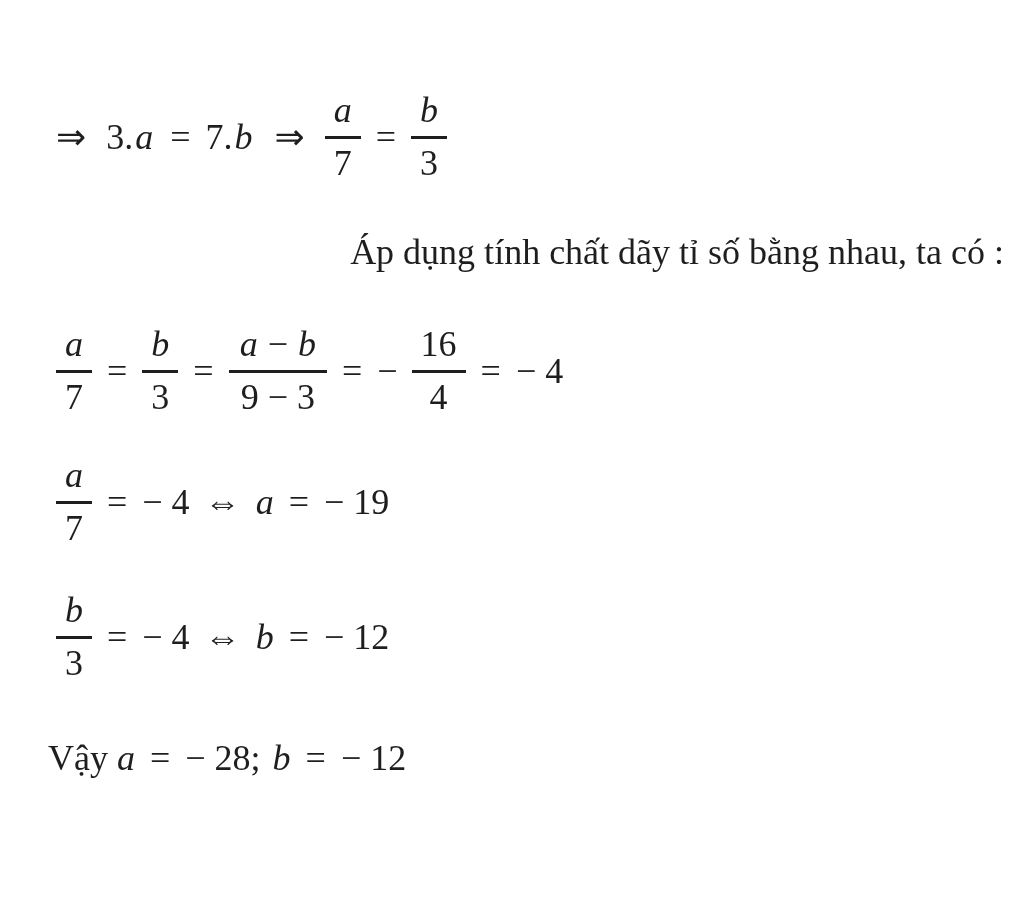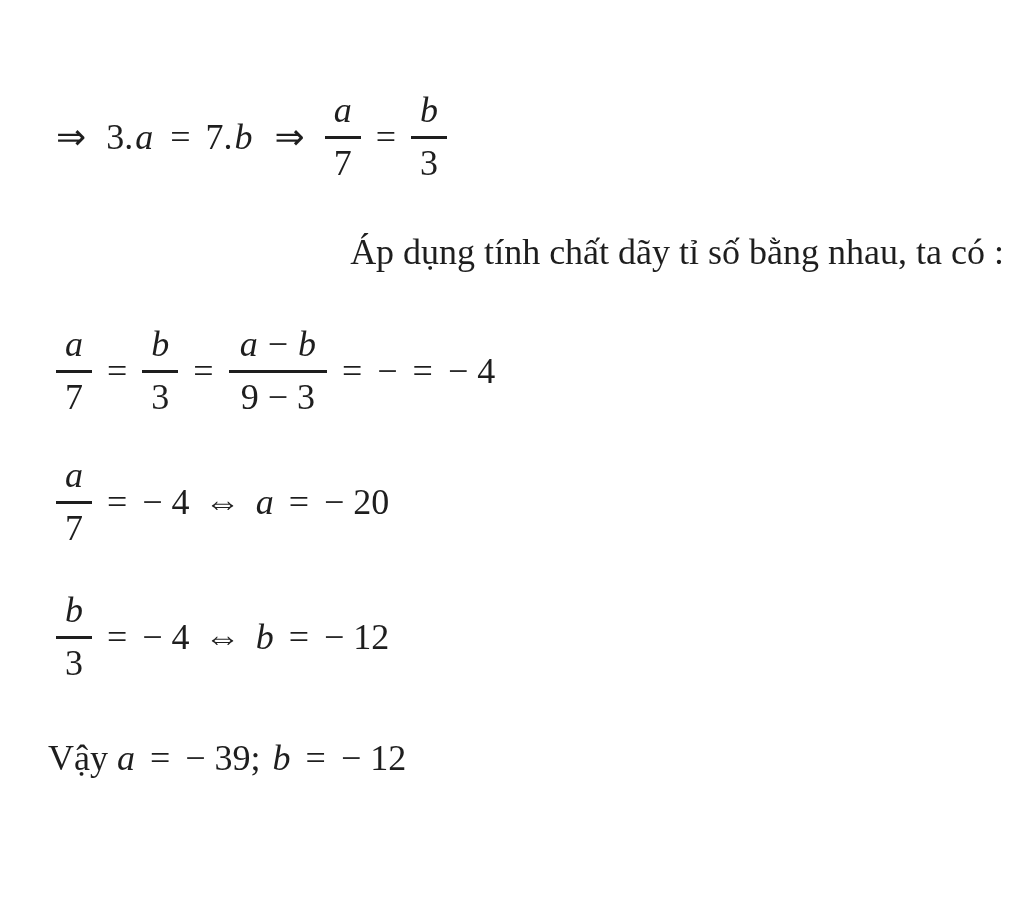--- a/index.html
+++ b/index.html
@@ -101,53 +101,57 @@
     <span class="frac">
       <span class="fnum">
         <span class="var numtok">a</span>
         <span class="numtok minus">−</span>
         <span class="var numtok">b</span>
       </span>
       <span class="fden">9 − 3</span>
     </span>
     <span class="op">=</span>
     <span>−</span>
+    <span class="frac" style="margin-left:14px;">
+      <span class="fnum"><span>16</span></span>
+      <span class="fden">4</span>
+    </span>
     <span class="op">=</span>
     <span>− 4</span>
   </div>
 
   <div class="math-row row-solve-a">
     <span class="frac">
       <span class="fnum"><span class="var">a</span></span>
       <span class="fden">7</span>
     </span>
     <span class="op">=</span>
     <span>− 4</span>
     <span class="op">⇔</span>
     <span class="var">a</span>
     <span class="op">=</span>
-    <span>− 20</span>
+    <span>− 19</span>
   </div>
 
   <div class="math-row row-solve-b">
     <span class="frac">
       <span class="fnum"><span class="var">b</span></span>
       <span class="fden">3</span>
     </span>
     <span class="op">=</span>
     <span>− 4</span>
     <span class="op">⇔</span>
     <span class="var">b</span>
     <span class="op">=</span>
     <span>− 12</span>
   </div>
 
   <div class="math-row row-conclusion" style="margin-left:0;">
     <span>Vậy </span>
     <span class="var">a</span>
     <span class="op">=</span>
-    <span>− 39;</span>
+    <span>− 28;</span>
     <span class="var" style="margin-left:12px;">b</span>
     <span class="op">=</span>
     <span>− 12</span>
   </div>
 
 </div>
 
 </body></html>

